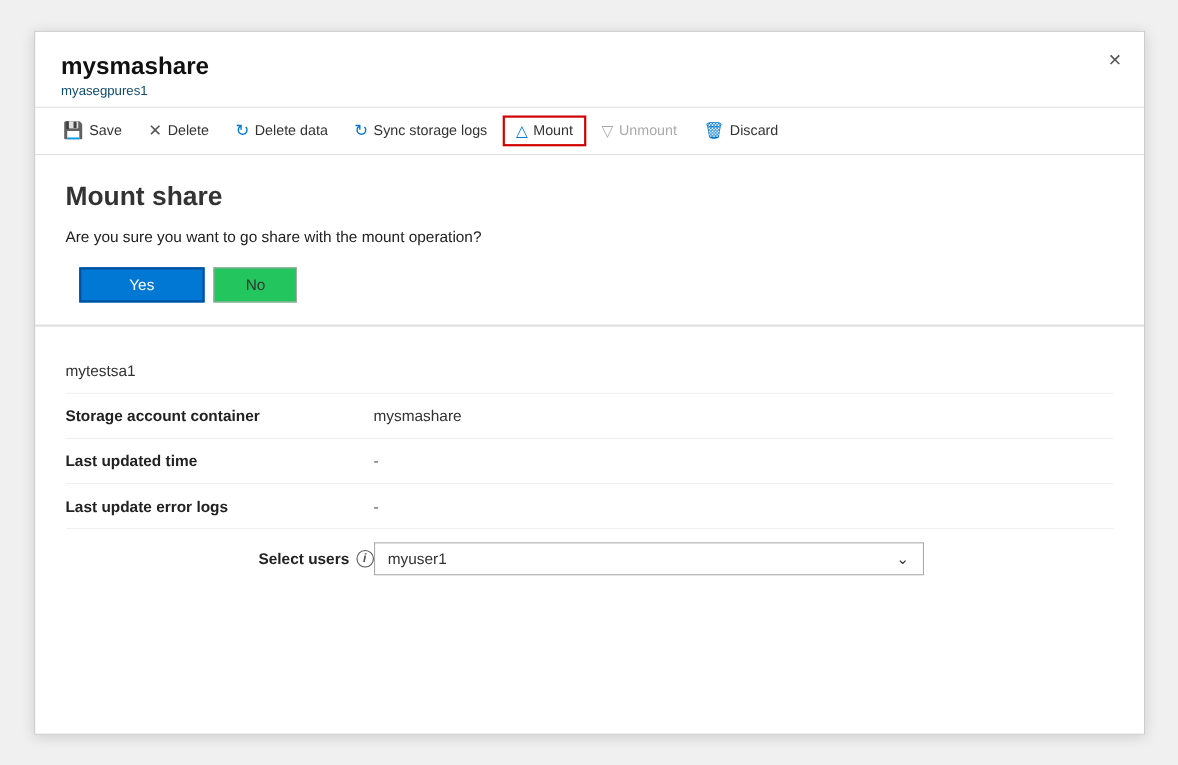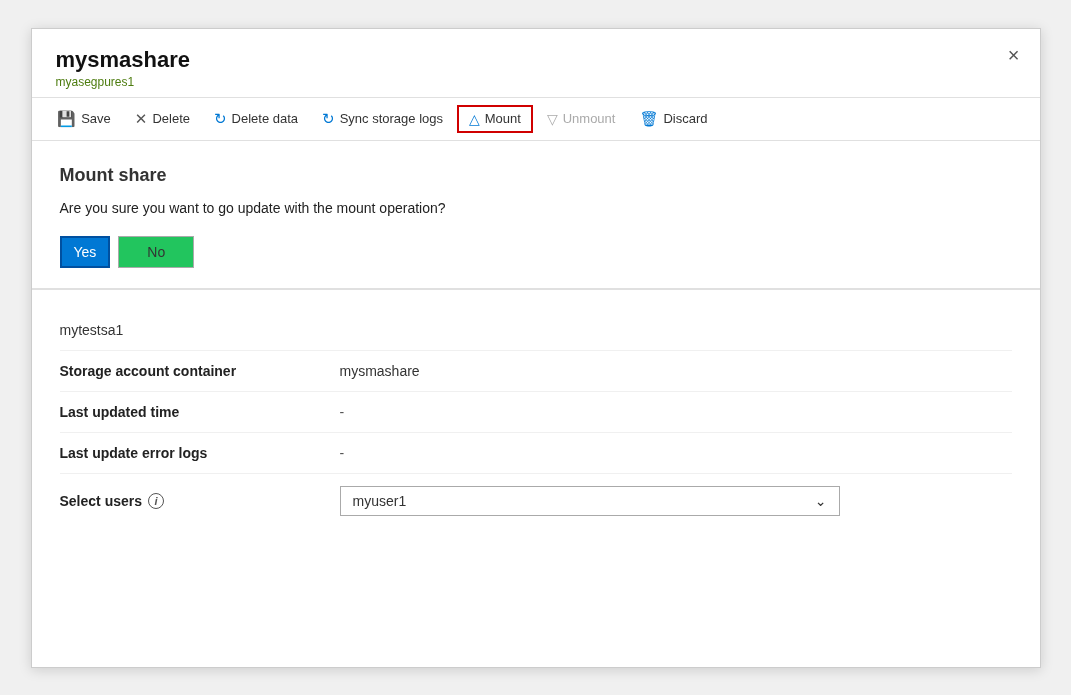--- a/index.html
+++ b/index.html
@@ -25,21 +25,21 @@
       padding: 18px 24px 8px 24px;
       border-bottom: 1px solid #e0e0e0;
     }
     .panel-title {
       font-size: 22px;
       font-weight: 600;
       color: #111;
     }
     .panel-subtitle {
       font-size: 12px;
-      color: #4d7c0f;
+      color: #0c4a6e;
       margin-top: 2px;
     }
     .close-btn {
       position: absolute;
       top: 16px;
       right: 20px;
       font-size: 20px;
       cursor: pointer;
       color: #555;
       background: none;
@@ -80,41 +80,42 @@
       padding: 4px 10px;
     }
     .toolbar-btn.mount-btn .icon {
       color: #0078d4;
     }
     .confirm-section {
       padding: 24px 28px 20px 28px;
       border-bottom: 2px solid #e0e0e0;
     }
     .confirm-title {
-      font-size: 18px;
+      font-size: 24px;
       font-weight: 600;
       margin-bottom: 14px;
     }
     .confirm-text {
       font-size: 14px;
       margin-bottom: 20px;
       color: #222;
     }
     .confirm-buttons {
       display: flex;
       gap: 8px;
     }
     .btn-yes {
       background: #0078d4;
       color: #fff;
       border: 2px solid #0050a0;
-      padding: 6px 12px;
+      padding: 6px 44px;
       font-size: 14px;
       cursor: pointer;
       font-weight: 500;
+      margin-left: 12px;
     }
     .btn-no {
       background: #22c55e;
       color: #333;
       border: 1px solid #aaa;
       padding: 6px 28px;
       font-size: 14px;
       cursor: pointer;
     }
     .details-section {
@@ -147,20 +148,21 @@
     }
     .detail-label-users {
       width: 280px;
       font-weight: 600;
       font-size: 14px;
       color: #222;
       flex-shrink: 0;
       display: flex;
       align-items: center;
       gap: 6px;
+      justify-content: flex-end;
     }
     .info-icon {
       display: inline-flex;
       align-items: center;
       justify-content: center;
       width: 16px;
       height: 16px;
       border-radius: 50%;
       border: 1px solid #555;
       font-size: 11px;
@@ -222,21 +224,21 @@
       <span>Unmount</span>
     </button>
     <button class="toolbar-btn">
       <span class="icon">🗑</span>
       <span>Discard</span>
     </button>
   </div>
 
   <div class="confirm-section">
     <div class="confirm-title">Mount share</div>
-    <div class="confirm-text">Are you sure you want to go update with the mount operation?</div>
+    <div class="confirm-text">Are you sure you want to go share with the mount operation?</div>
     <div class="confirm-buttons">
       <button class="btn-yes">Yes</button>
       <button class="btn-no">No</button>
     </div>
   </div>
 
   <div class="details-section">
     <div class="detail-row">
       <div class="detail-value">mytestsa1</div>
     </div>

